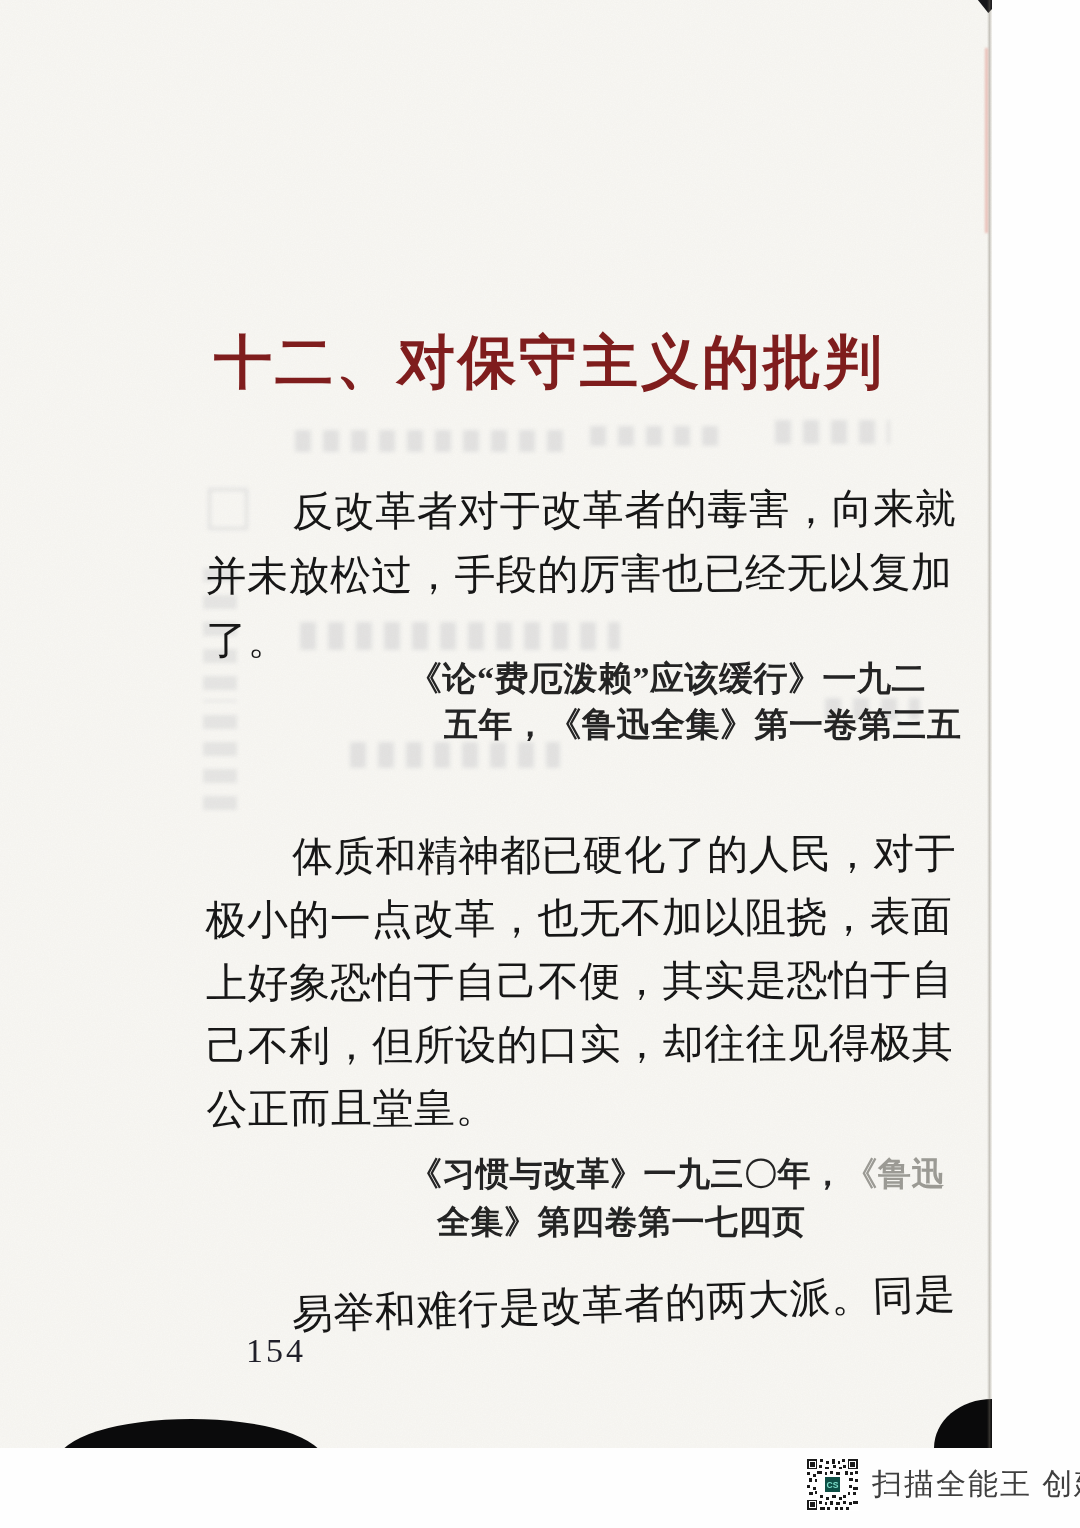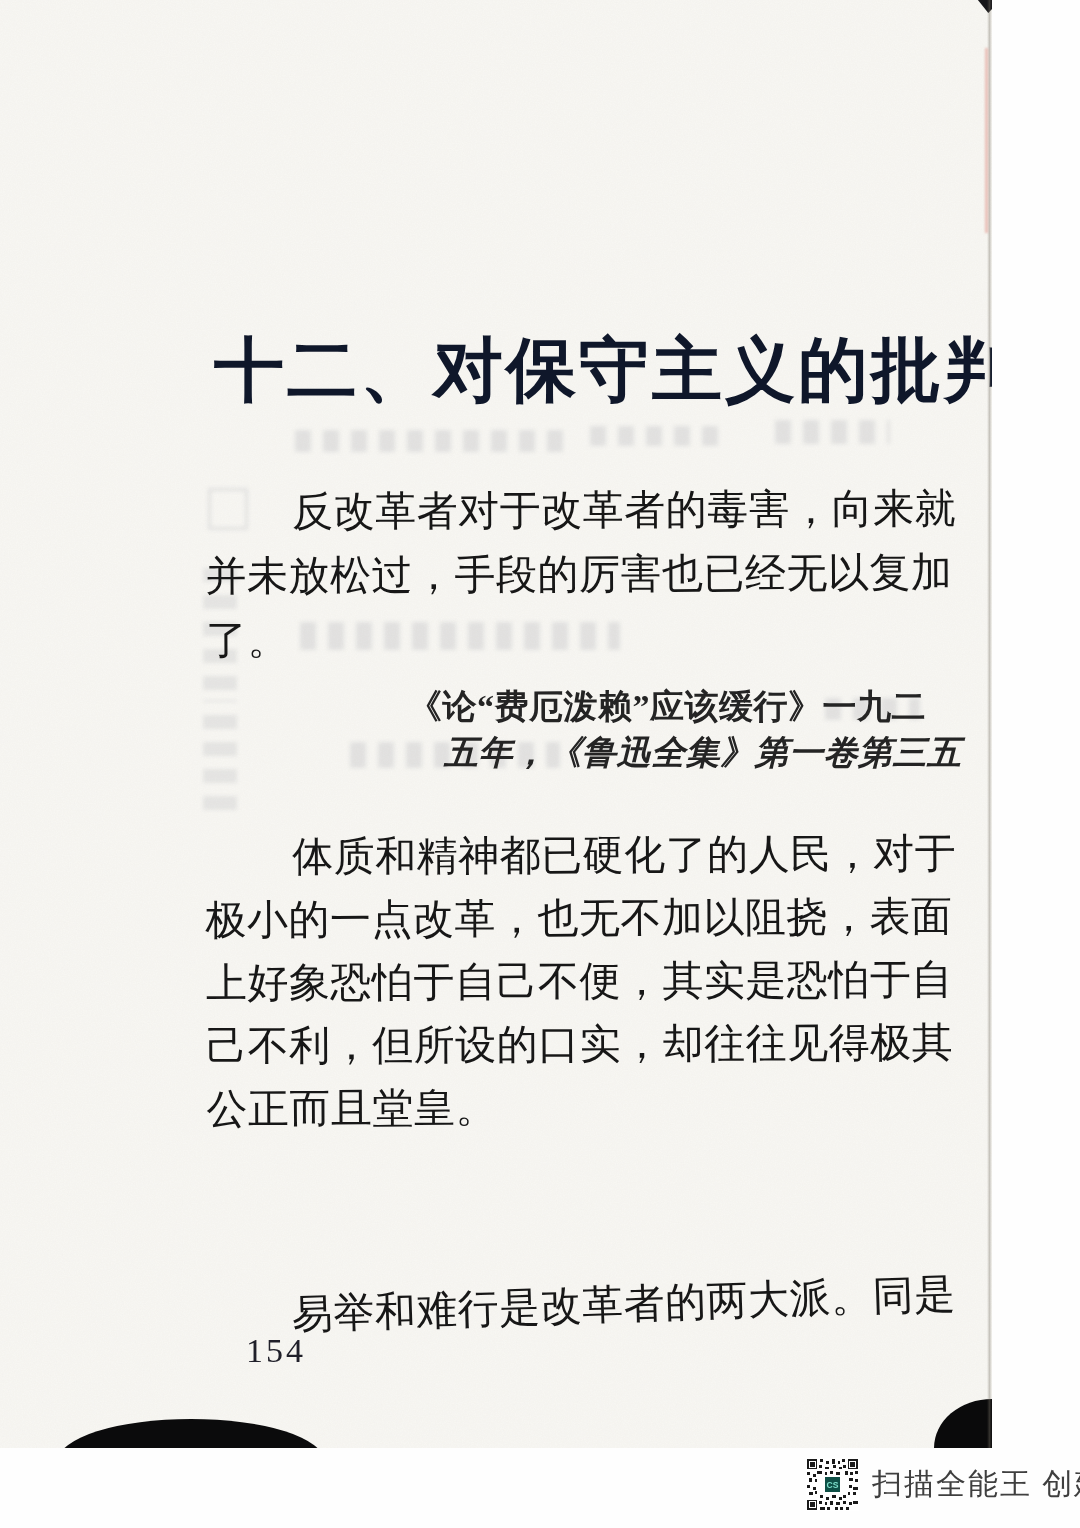--- a/index.html
+++ b/index.html
@@ -25,23 +25,23 @@
     width: 992px; height: 1448px;
     pointer-events: none;
     opacity: .8;
   }
   
   .chapter-title {
     position: absolute;
     left: 214px; top: 324px;
     font-family: "Liberation Sans", sans-serif;
     font-weight: 700;
-    font-size: 70px;
+    font-size: 58px;
     letter-spacing: 3px;
-    color: #0f172a;
+    color: #7f1d1d;
     white-space: nowrap;
   }
   .quote {
     position: absolute;
     left: 205px;
     width: 770px;
     font-size: 41px;
     color: #171717;
     transform: rotate(-0.3deg);
     transform-origin: left top;
@@ -61,29 +61,28 @@
     top: 1282px;
     transform: rotate(-1.8deg);
     transform-origin: 100px 40px;
   }
   .citation {
     position: absolute;
     font-weight: 700;
     font-size: 34px;
     color: #242424;
     white-space: nowrap;
-    margin-top: 28px;
   }
   .citation .line {
     display: block;
     height: 46px;
     line-height: 46px;
     letter-spacing: 0.5px;
   }
-  .citation .line.hang { margin-left: 36px; font-style: italic; }
+  .citation .line.hang { margin-left: 36px; }
   .c1 { left: 408px; top: 656px; }
   .c2 { left: 409px; top: 1150px; font-size: 33px; }
   .c2 .line { height: 48px; line-height: 48px; }
   .c2 .line.hang { margin-left: 28px; }
   .faint-ink { color: #9b9a94; }
   .page-number {
     position: absolute;
     left: 246px; top: 1332px;
     font-family: "Liberation Serif", serif;
     font-size: 34px;
@@ -185,20 +184,24 @@
     </div>
 
     <div class="quote q2">
       <span class="line indent">体质和精神都已硬化了的人民，对于</span>
       <span class="line">极小的一点改革，也无不加以阻挠，表面</span>
       <span class="line">上好象恐怕于自己不便，其实是恐怕于自</span>
       <span class="line">己不利，但所设的口实，却往往见得极其</span>
       <span class="line">公正而且堂皇。</span>
     </div>
 
+    <div class="citation c2">
+      <span class="line"><span>《习惯与改革》一九三〇年，</span><span class="faint-ink">《鲁迅</span></span>
+      <span class="line hang">全集》第四卷第一七四页</span>
+    </div>
 
     <div class="quote q3">
       <span class="line indent">易举和难行是改革者的两大派。同是</span>
     </div>
 
     <div class="page-number">154</div>
 
     <div class="corner-bl"></div>
     <div class="corner-br"></div>
     <div class="wedge-tr"></div>

